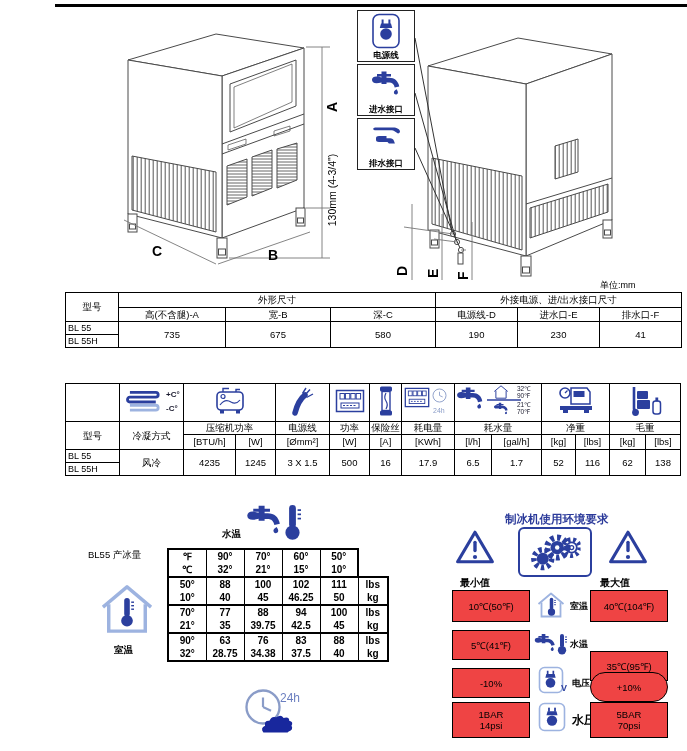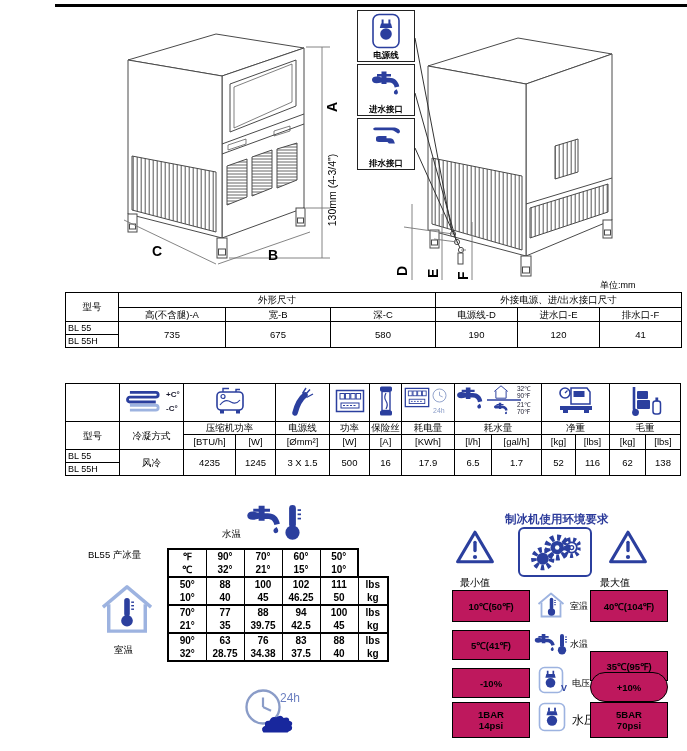--- a/index.html
+++ b/index.html
@@ -13,22 +13,22 @@
   .spec td.icell{border-bottom:1px solid #000;}
   
   .prod td{border:1px solid #000;font-size:10px;font-weight:bold;text-align:center;padding:0;line-height:13px;}
   .prod td{border-bottom-width:2px;}
   .prod td.bl{border-left-width:2px;}
   .prod td.br{border-right-width:2px;}
   .prod td.bt{border-top-width:2px;}
   .prod td.nob{border:none;}
   .twoline div{height:13px;}
   
-  .envbox{position:absolute;border:1.5px solid #000;background:#be185d;display:flex;align-items:center;justify-content:center;text-align:center;font-size:9.5px;font-weight:bold;white-space:pre-line;line-height:11px;}
-  .lbl{position:absolute;font-size:9.5px;font-weight:normal;}
+  .envbox{position:absolute;border:1.5px solid #000;background:#ef4444;display:flex;align-items:center;justify-content:center;text-align:center;font-size:9.5px;font-weight:normal;white-space:pre-line;line-height:11px;}
+  .lbl{position:absolute;font-size:9.5px;font-weight:bold;}
   .callout{position:absolute;width:58px;height:52px;border:1px solid #222;background:#fff;display:flex;flex-direction:column;align-items:center;justify-content:space-between;padding:2px 0 1px 0;box-sizing:border-box;}
   .callout .clabel{font-size:8.5px;font-weight:bold;line-height:9px;}
   .blue{color:#2b3f9e;}
   svg text{font-family:"Liberation Sans",sans-serif;}
 </style>
 </head>
 <body>
 
 <svg width="0" height="0" style="position:absolute" aria-hidden="true">
 <defs>
@@ -259,21 +259,21 @@
     <td>电源线-D</td>
     <td>进水口-E</td>
     <td>排水口-F</td>
   </tr>
   <tr style="height:13px">
     <td class="model">BL 55</td>
     <td rowspan="2">735</td>
     <td rowspan="2">675</td>
     <td rowspan="2">580</td>
     <td rowspan="2">190</td>
-    <td rowspan="2">120</td>
+    <td rowspan="2">230</td>
     <td rowspan="2">41</td>
   </tr>
   <tr style="height:13px">
         <td class="model">BL 55H</td>
       </tr>
 </tbody>
   </table>
 
 <table class="spec abs" style="left:65px;top:383px;width:616px;">
   <colgroup>

